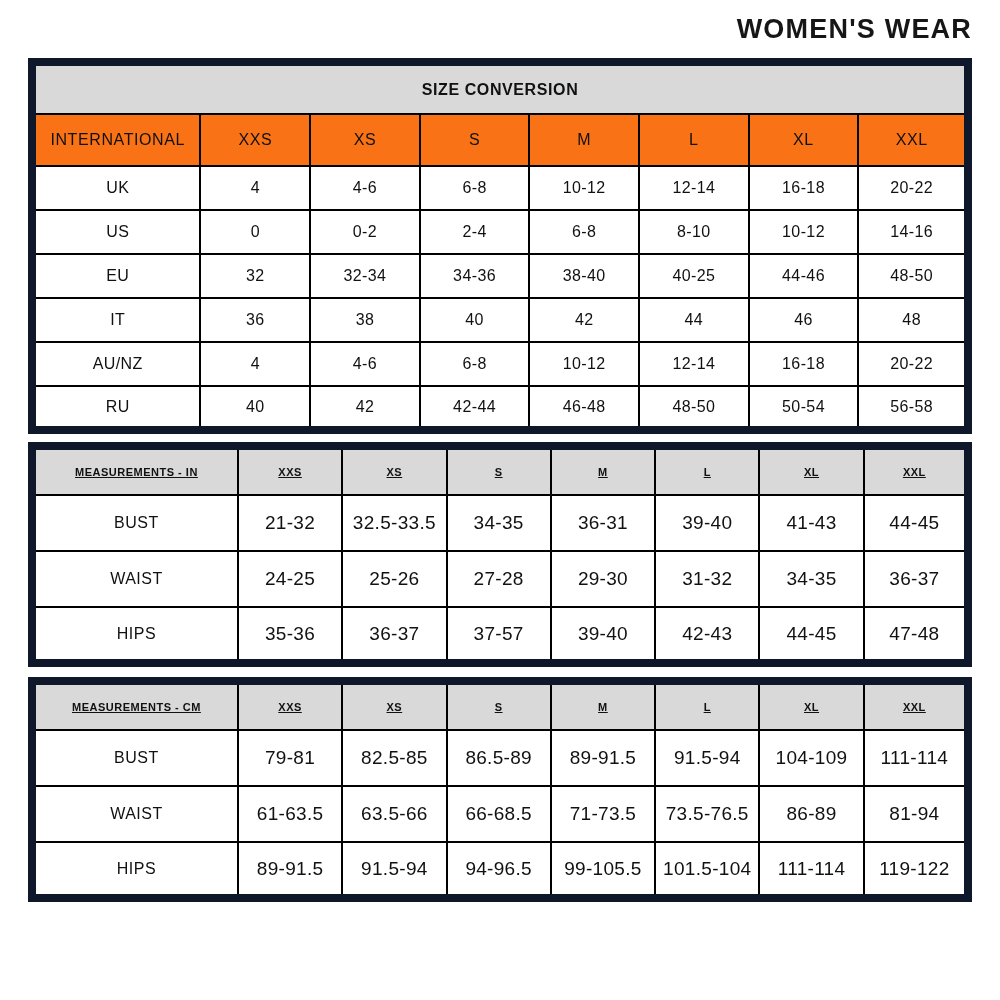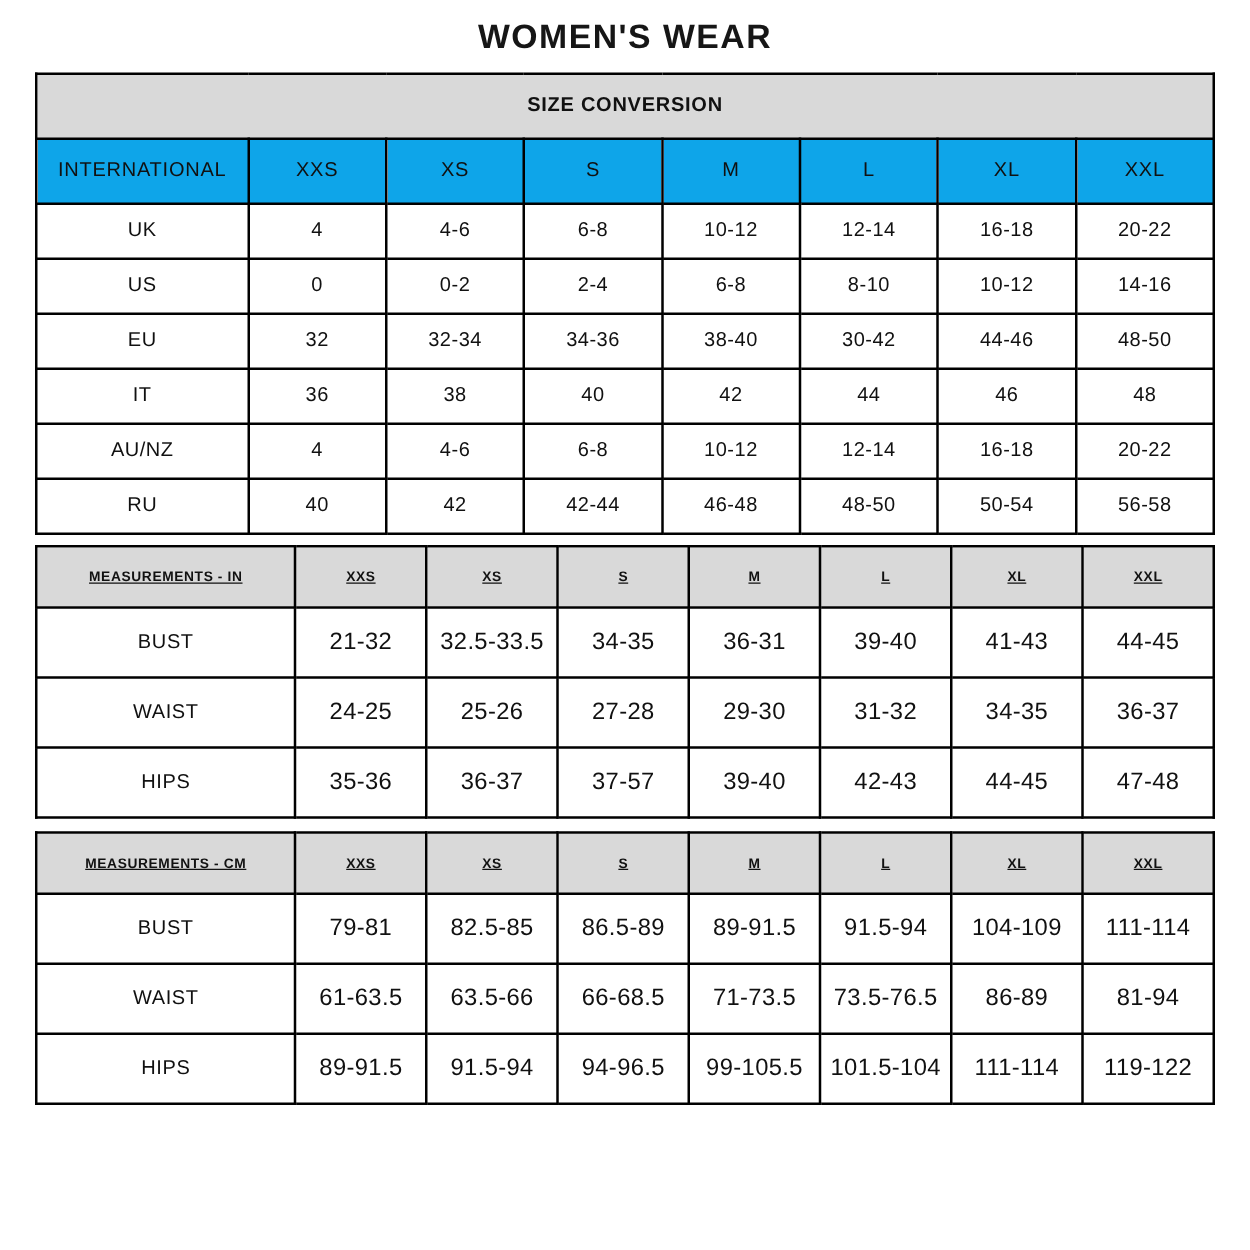--- a/index.html
+++ b/index.html
@@ -10,33 +10,33 @@
     width: 1000px;
     font-family: "Liberation Sans", sans-serif;
     color: #111111;
   }
   .page {
     width: 1000px;
     padding: 0 28px;
   }
   .title {
     margin: 0;
-    text-align: center;
+    text-align: right;
     font-size: 27px;
     font-weight: 700;
     letter-spacing: 1.2px;
     color: #161616;
     padding: 13px 0 13px 0;
     line-height: 32px;
   }
   table.tbl {
     width: 100%;
     border-collapse: collapse;
     table-layout: fixed;
-    border: 1px solid #0f172a;
+    border: 8px solid #0f172a;
   }
   table.tbl th, table.tbl td {
     border: 2px solid #000;
     text-align: center;
     vertical-align: middle;
     padding: 0 4px;
     overflow: hidden;
     white-space: nowrap;
   }
   
@@ -46,21 +46,21 @@
     height: 52px;
     font-size: 16px;
     font-weight: 700;
     letter-spacing: 0.6px;
   }
   .tbl-size .header-row th {
     height: 52px;
     font-size: 16px;
     font-weight: 500;
     letter-spacing: 0.6px;
-    background: #0ea5e9;
+    background: #f97316;
   }
   .tbl-size .body-row td {
     height: 44px;
     font-size: 16px;
     font-weight: 400;
     letter-spacing: 0.4px;
   }
   
   .tbl-meas { margin-bottom: 10px; }
   .tbl-meas .header-row th {
@@ -134,21 +134,21 @@
           <td class="value-col">8-10</td>
           <td class="value-col">10-12</td>
           <td class="value-col">14-16</td>
         </tr>
         <tr class="body-row">
           <td class="label-col">EU</td>
           <td class="value-col">32</td>
           <td class="value-col">32-34</td>
           <td class="value-col">34-36</td>
           <td class="value-col">38-40</td>
-          <td class="value-col">30-42</td>
+          <td class="value-col">40-25</td>
           <td class="value-col">44-46</td>
           <td class="value-col">48-50</td>
         </tr>
         <tr class="body-row">
           <td class="label-col">IT</td>
           <td class="value-col">36</td>
           <td class="value-col">38</td>
           <td class="value-col">40</td>
           <td class="value-col">42</td>
           <td class="value-col">44</td>

